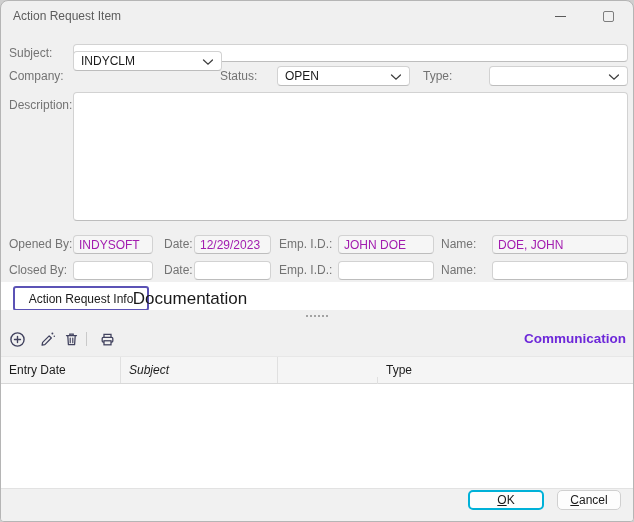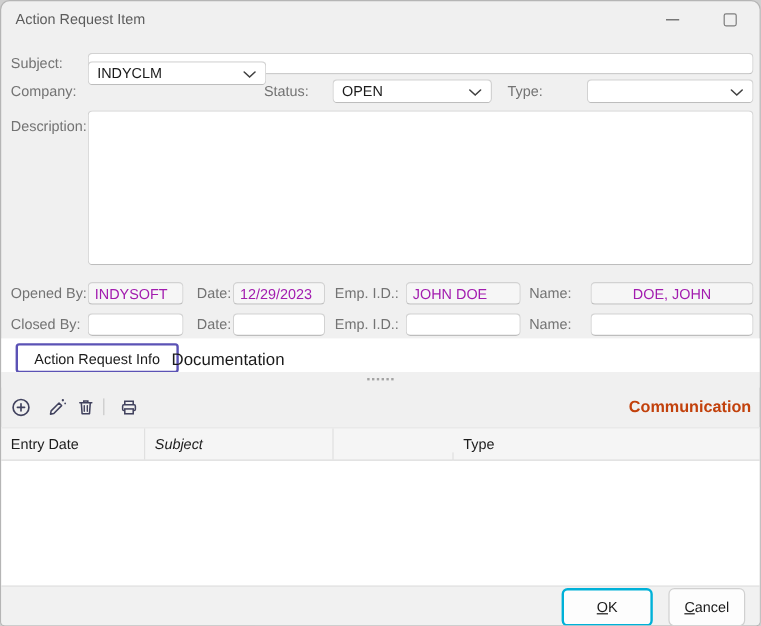--- a/index.html
+++ b/index.html
@@ -29,40 +29,40 @@
   .combo .chev { position: absolute; right: 7px; top: 7px; }
 
   .tabstrip { position: absolute; left: 0; top: 281px; width: 634px; height: 28px; background: #ffffff; }
   .tab-selected {
     position: absolute; left: 12px; top: 285px; width: 136px; height: 25px;
     background: #fff; border: 2px solid #5b52b5; border-radius: 3px;
     display: flex; align-items: center; justify-content: center; font-size: 12px;
   }
   .tab-plain {
     position: absolute; left: 143px; top: 285px; width: 92px; height: 25px;
-    display: flex; align-items: center; justify-content: center; font-size: 14px;
+    display: flex; align-items: center; justify-content: center; font-size: 17px;
   }
   .splitter { position: absolute; left: 0; top: 309px; width: 634px; height: 13px; background: #f0f0f0; }
   .grip { position: absolute; left: 305px; top: 311px; width: 22px; height: 8px;
           display: flex; flex-wrap: wrap; gap: 2px; align-content: center; justify-content: center; cursor: row-resize; }
   .grip i { width: 2px; height: 2px; background: #a3a3a3; display: block; }
 
   .toolbtn { position: absolute; top: 328px; width: 20px; height: 20px; display: flex; align-items: center; justify-content: center; cursor: pointer; }
   .tool-sep { position: absolute; left: 85px; top: 331px; width: 1px; height: 14px; background: #c9c9c9; }
-  .comm-heading { position: absolute; right: 7px; top: 330px; font-size: 13.5px; font-weight: 700; color: #c2410c; }
+  .comm-heading { position: absolute; right: 7px; top: 330px; font-size: 13.5px; font-weight: 700; color: #6d28d9; }
 
   .grid-header { position: absolute; left: 0; top: 355px; width: 634px; height: 28px;
                  background: #f5f5f5; border-top: 1px solid #e7e7e7; border-bottom: 1px solid #d8d8d8; display: flex; }
   .gh-cell { height: 100%; display: flex; align-items: center; padding-left: 8px; font-size: 12px; color: #1c1c1c; border-right: 1px solid #e0e0e0; }
   .gh-cell:last-child { border-right: none; }
   .gh-c0 { width: 120px; } .gh-c1 { width: 157px; font-style: italic; } .gh-c2 { width: 100px; margin-top: 20px; } .gh-c3 { flex: 1; }
   .grid-body { position: absolute; left: 0; top: 383px; width: 634px; height: 104px; background: #ffffff; }
 
   .footer { position: absolute; left: 0; top: 487px; width: 634px; height: 35px; background: #f1f1f1; border-top: 1px solid #e2e2e2; }
-  .btn { position: absolute; top: 489px; height: 32px; border-radius: 5px; background: #fdfdfd;
+  .btn { position: absolute; top: 489px; height: 20px; border-radius: 5px; background: #fdfdfd;
          display: flex; align-items: center; justify-content: center; font-size: 12px; color: #1a1a1a; cursor: pointer; }
   .btn-ok { left: 467px; width: 76px; border: 2px solid #00b1d8; }
   .btn-cancel { left: 556px; width: 64px; border: 1px solid #d0d0d0; }
   .btn-label { display: block; }
   .btn-label::first-letter { text-decoration: underline; }
 
   svg.icn { display: block; }
 </style>
 </head>
 <body>
@@ -107,21 +107,21 @@
   <div class="label" style="left:8px; top:97px;">Description:</div>
   <textarea class="tarea" style="left: 72px; top: 91px; width: 555px; height: 129px;"></textarea>
 
   <div class="label" style="left:8px; top:236px;">Opened By:</div>
   <input class="tbox ro" style="left: 72px; top: 234px; width: 80px;" readonly="" value="INDYSOFT">
   <div class="label" style="left:163px; top:236px;">Date:</div>
   <input class="tbox ro" style="left: 193px; top: 234px; width: 77px;" readonly="" value="12/29/2023">
   <div class="label" style="left:278px; top:236px;">Emp. I.D.:</div>
   <input class="tbox ro" style="left: 337px; top: 234px; width: 96px;" readonly="" value="JOHN DOE">
   <div class="label" style="left:440px; top:236px;">Name:</div>
-  <input class="tbox ro" style="left: 491px; top: 234px; width: 136px; text-align: center;" readonly="" value="DOE, JOHN">
+  <input class="tbox ro" style="left: 491px; top: 234px; width: 136px;" readonly="" value="DOE, JOHN">
 
   <div class="label" style="left:8px; top:262px;">Closed By:</div>
   <input class="tbox" style="left: 72px; top: 260px; width: 80px;" value="">
   <div class="label" style="left:163px; top:262px;">Date:</div>
   <input class="tbox" style="left: 193px; top: 260px; width: 77px;" value="">
   <div class="label" style="left:278px; top:262px;">Emp. I.D.:</div>
   <input class="tbox" style="left: 337px; top: 260px; width: 96px;" value="">
   <div class="label" style="left:440px; top:262px;">Name:</div>
   <input class="tbox" style="left: 491px; top: 260px; width: 136px;" value="">
 

